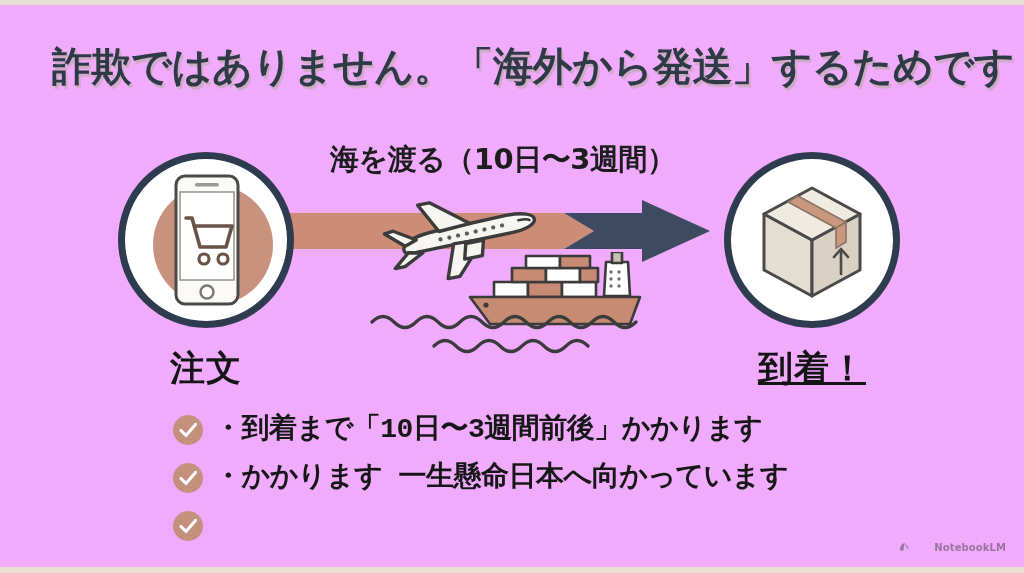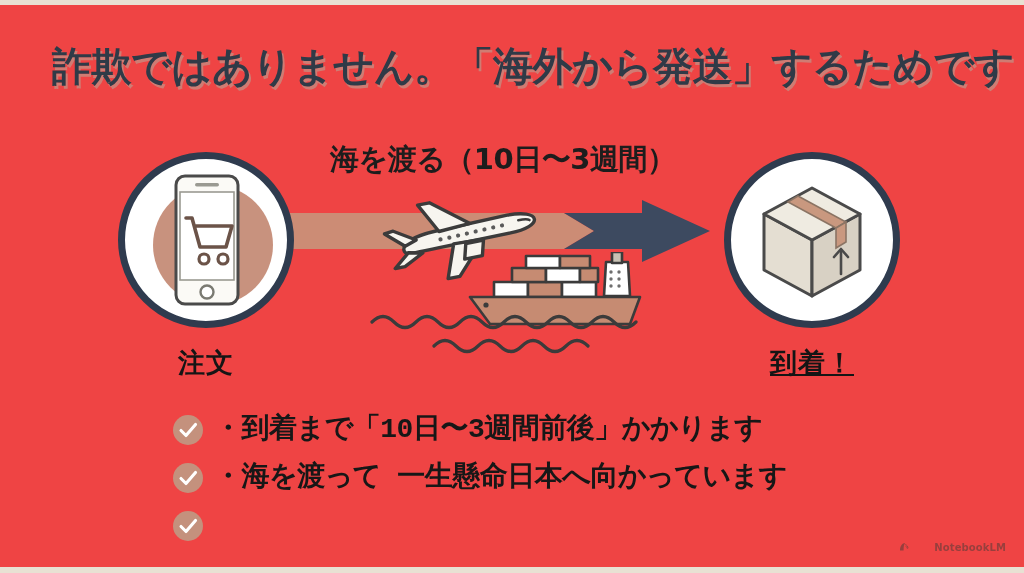--- a/index.html
+++ b/index.html
@@ -12,21 +12,21 @@
     height: 573px;
     overflow: hidden;
     background: #f2ece0;
     font-family: "DejaVu Sans", "Liberation Sans", sans-serif;
   }
 
   #slide {
     position: relative;
     width: 1024px;
     height: 573px;
-    background: #ef4444;
+    background: #f0abfc;
     overflow: hidden;
   }
 
   
   .edge-top {
     position: absolute;
     left: 0; top: 0;
     width: 1024px; height: 5px;
     background: #e8e1d3;
   }
@@ -90,21 +90,21 @@
     border-radius: 50%;
     background: #c0836c;
     opacity: 0.88;
   }
 
   .node-label {
     position: absolute;
     top: 345px;
     width: 176px;
     text-align: center;
-    font-size: 27px;
+    font-size: 35px;
     font-weight: bold;
     color: #151515;
     letter-spacing: 1px;
   }
   #label-order  { left: 118px; }
   #label-arrive { left: 724px; text-decoration: underline; }
 
   .node svg, .deco svg { display: block; }
 
   .node .glyph {
@@ -335,21 +335,21 @@
       <span class="btext">・到着まで「10日〜3週間前後」かかります</span>
     </div>
 
     <div class="bullet">
       <span class="check">
         <svg width="32" height="32" viewBox="0 0 32 32" xmlns="http://www.w3.org/2000/svg">
           <circle cx="16" cy="16" r="15" fill="#c4917d"></circle>
           <polyline points="9,16.5 14,21.5 23.5,10.5" fill="none" stroke="#ffffff" stroke-width="3.1" stroke-linecap="round" stroke-linejoin="round"></polyline>
         </svg>
       </span>
-      <span class="btext">・海を渡って 一生懸命日本へ向かっています</span>
+      <span class="btext">・かかります 一生懸命日本へ向かっています</span>
     </div>
 
     <div class="bullet">
       <span class="check">
         <svg width="32" height="32" viewBox="0 0 32 32" xmlns="http://www.w3.org/2000/svg">
           <circle cx="16" cy="16" r="15" fill="#c4917d"></circle>
           <polyline points="9,16.5 14,21.5 23.5,10.5" fill="none" stroke="#ffffff" stroke-width="3.1" stroke-linecap="round" stroke-linejoin="round"></polyline>
         </svg>
       </span>
     </div>

